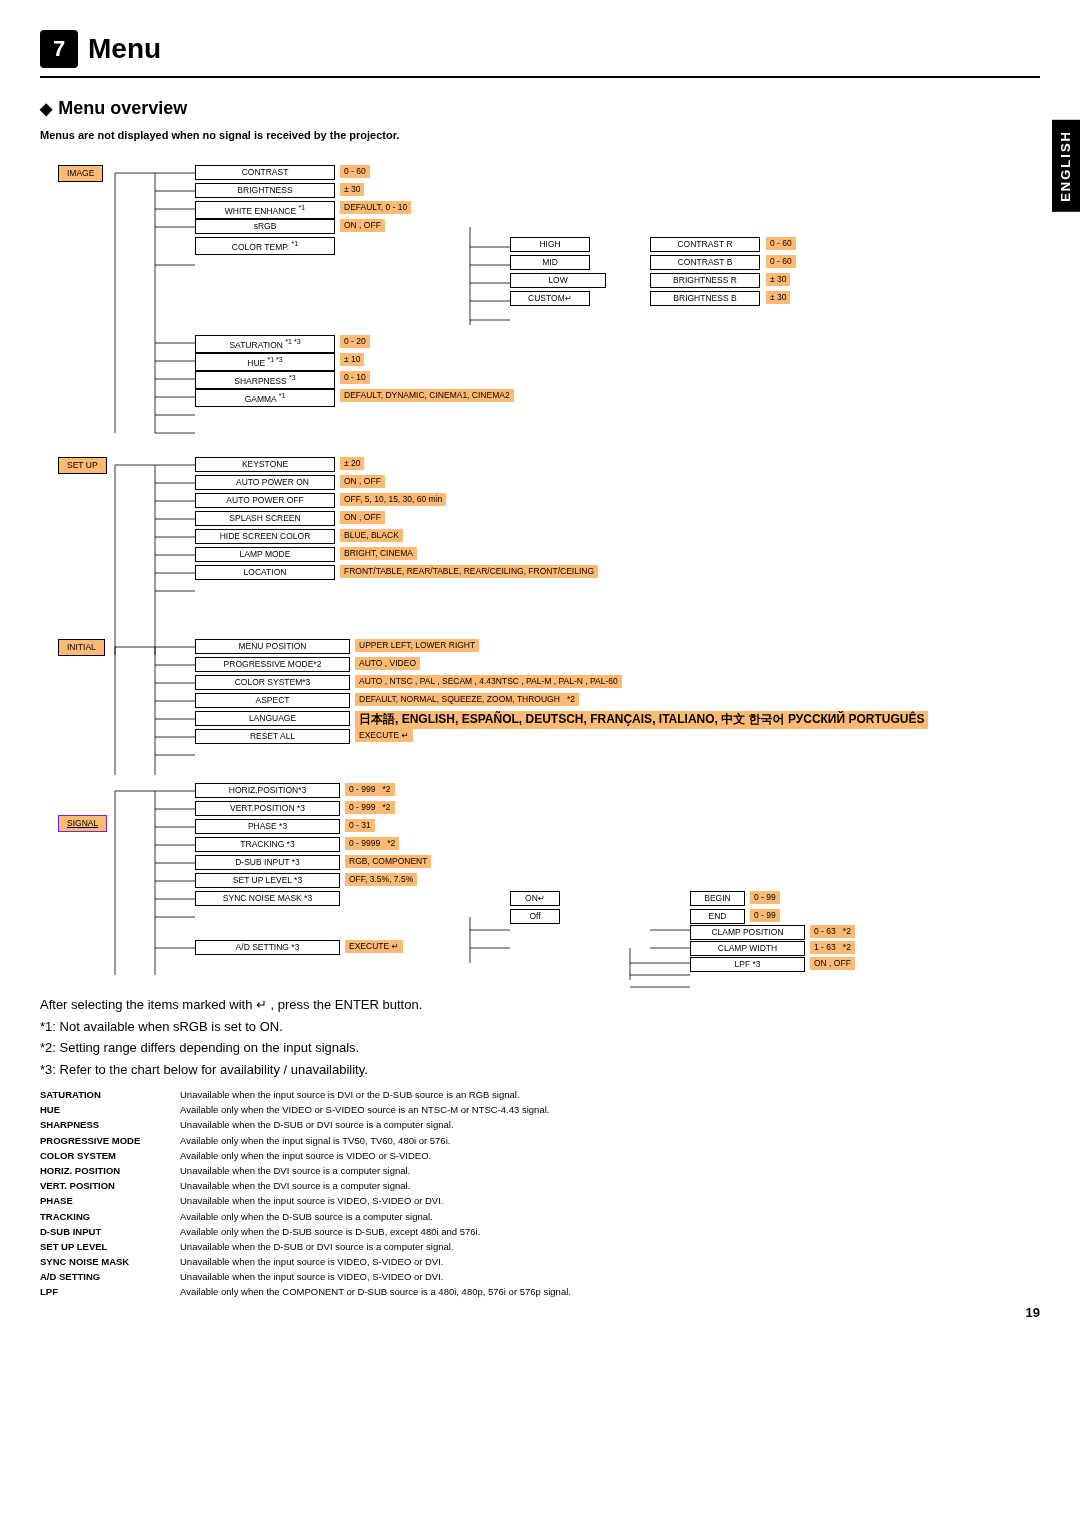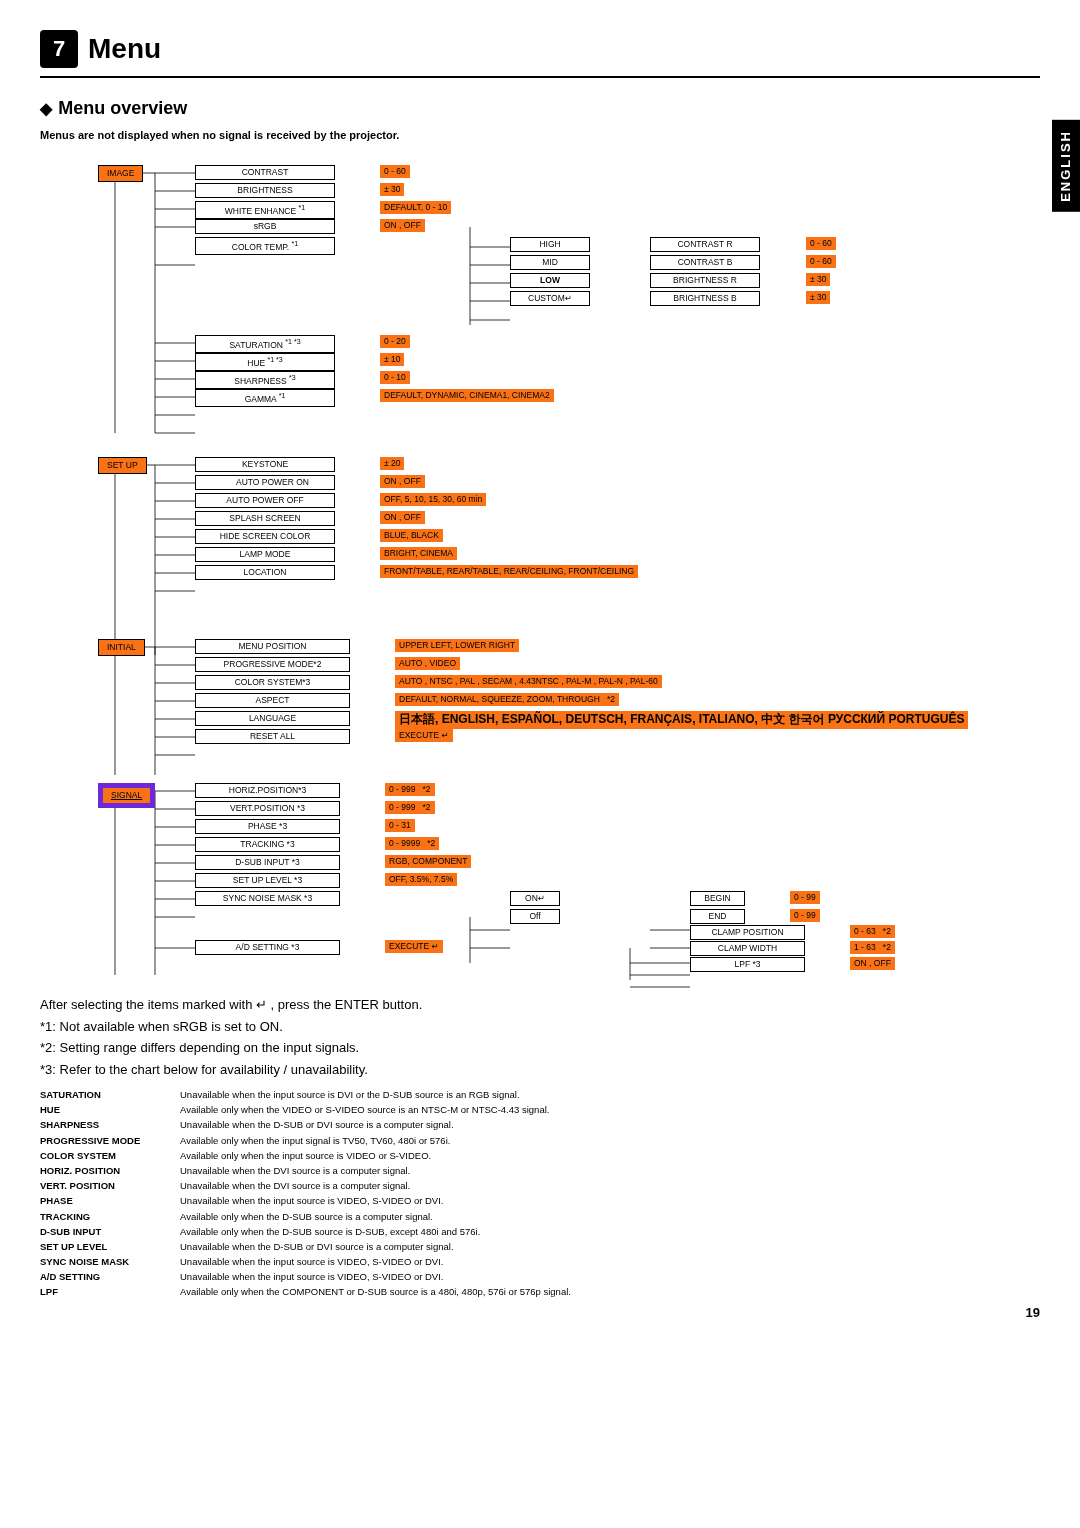--- a/index.html
+++ b/index.html
@@ -133,25 +133,24 @@
       background: #fff;
       white-space: nowrap;
       padding: 1px 4px;
       line-height: 1.3;
     }
 
     .node-label {
       position: absolute;
       font-size: 8.5px;
       text-align: center;
-      background: #f97316;
+      background: #fdba74;
       white-space: nowrap;
       padding: 1px 4px;
       line-height: 1.3;
-      margin-left: 40px;
     }
 
     svg.lines {
       position: absolute;
       top: 0; left: 0;
       width: 960px;
       height: 830px;
       overflow: visible;
     }
     svg.lines line {
@@ -278,21 +277,21 @@
     <div class="node" style="left:155px; top:216px; width:140px;">SHARPNESS <sup class="superscript">*3</sup></div>
     <div class="node" style="left:155px; top:234px; width:140px;">GAMMA <sup class="superscript">*1</sup></div>
 
     <div class="node-label" style="left:300px; top:10px;">0 - 60</div>
     <div class="node-label" style="left:300px; top:28px;">± 30</div>
     <div class="node-label" style="left:300px; top:46px;">DEFAULT, 0 - 10</div>
     <div class="node-label" style="left:300px; top:64px;">ON , OFF</div>
 
     <div class="node" style="left:470px; top:82px; width:80px;">HIGH</div>
     <div class="node" style="left:470px; top:100px; width:80px;">MID</div>
-    <div class="node" style="left:470px; top:118px; width:80px;font-weight:bold;">LOW</div>
+    <div class="node" style="left:470px; top:118px; width:96px;">LOW</div>
     <div class="node" style="left:470px; top:136px; width:80px;">CUSTOM↵</div>
 
     <div class="node" style="left:610px; top:82px; width:110px;">CONTRAST R</div>
     <div class="node" style="left:610px; top:100px; width:110px;">CONTRAST B</div>
     <div class="node" style="left:610px; top:118px; width:110px;">BRIGHTNESS R</div>
     <div class="node" style="left:610px; top:136px; width:110px;">BRIGHTNESS B</div>
 
     <div class="node-label" style="left:726px; top:82px;">0 - 60</div>
     <div class="node-label" style="left:726px; top:100px;">0 - 60</div>
     <div class="node-label" style="left:726px; top:118px;">± 30</div>
@@ -330,21 +329,21 @@
     <div class="node" style="left:155px; top:556px; width:155px;">LANGUAGE</div>
     <div class="node" style="left:155px; top:574px; width:155px;">RESET ALL</div>
 
     <div class="node-label" style="left:315px; top:484px;">UPPER LEFT, LOWER RIGHT</div>
     <div class="node-label" style="left:315px; top:502px;">AUTO , VIDEO</div>
     <div class="node-label" style="left:315px; top:520px;">AUTO , NTSC , PAL , SECAM , 4.43NTSC , PAL-M , PAL-N , PAL-60</div>
     <div class="node-label" style="left:315px; top:538px;">DEFAULT, NORMAL, SQUEEZE, ZOOM, THROUGH &nbsp; *2</div>
     <div class="node-label" style="left:315px; top:556px; font-size:12px;font-weight:bold;">日本語, ENGLISH, ESPAÑOL, DEUTSCH, FRANÇAIS, ITALIANO, 中文 한국어 РУССКИЙ PORTUGUÊS</div>
     <div class="node-label" style="left:315px; top:574px;">EXECUTE ↵</div>
 
-    <div class="node-label" style="left:18px; top:628px; border:5px solid #6d28d9; padding:2px 8px;text-decoration:underline;">SIGNAL</div>
+    <div class="node-label" style="left:18px; top:660px; border:1px solid #6d28d9; padding:2px 8px;text-decoration:underline;">SIGNAL</div>
 
     <div class="node" style="left:155px; top:628px; width:145px;">HORIZ.POSITION*3</div>
     <div class="node" style="left:155px; top:646px; width:145px;">VERT.POSITION *3</div>
     <div class="node" style="left:155px; top:664px; width:145px;">PHASE *3</div>
     <div class="node" style="left:155px; top:682px; width:145px;">TRACKING *3</div>
     <div class="node" style="left:155px; top:700px; width:145px;">D-SUB INPUT *3</div>
     <div class="node" style="left:155px; top:718px; width:145px;">SET UP LEVEL *3</div>
     <div class="node" style="left:155px; top:736px; width:145px;">SYNC NOISE MASK *3</div>
     <div class="node" style="left:155px; top:785px; width:145px;">A/D SETTING *3</div>
 

